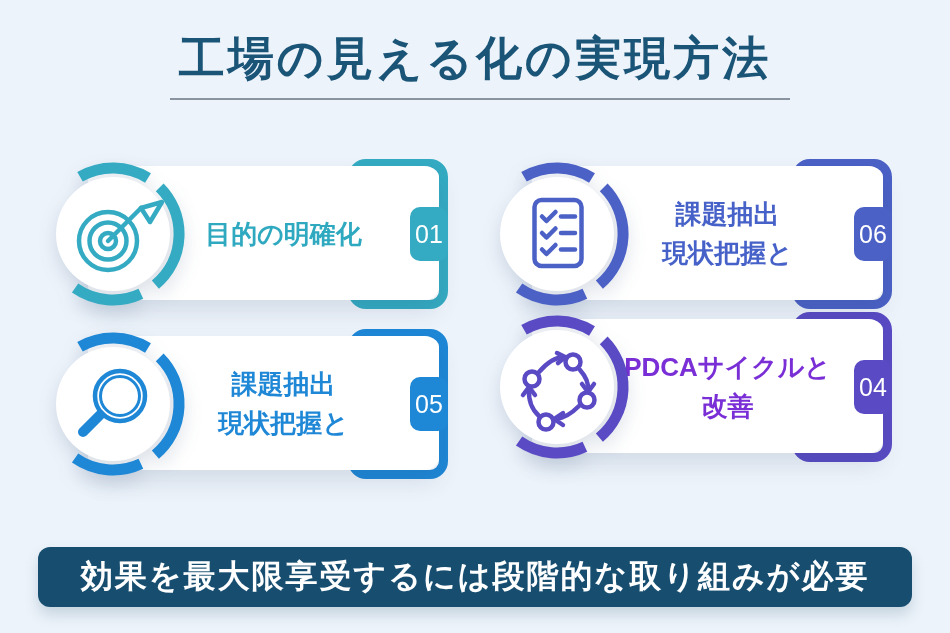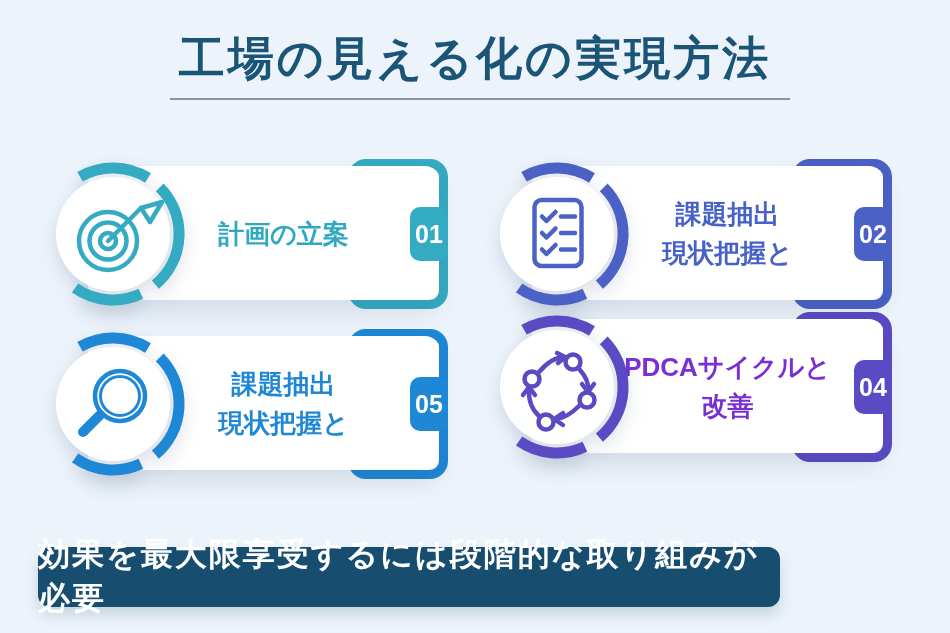--- a/index.html
+++ b/index.html
@@ -44,21 +44,21 @@
     box-shadow:0 12px 22px rgba(40,70,110,0.13);
     z-index:1;
   }
   .num-tab{
     position:absolute;right:0;top:48px;width:38px;height:54px;
     background:var(--accent);
     border-radius:10px;
     display:flex;align-items:center;justify-content:center;
     z-index:3;
   }
-  .num-tab span{color:#fff;font-size:25px;font-weight:bold;}
+  .num-tab span{color:#fff;font-size:25px;font-weight:normal;}
 
   .badge{
     position:absolute;left:-16px;top:0;width:150px;height:150px;z-index:3;
     filter:drop-shadow(0 8px 9px rgba(40,70,110,0.16));
   }
   .badge .ring{stroke:var(--accent);stroke-width:11;fill:none;}
   .badge .disc{fill:#ffffff;}
   .badge .ic{stroke:var(--accent);fill:none;stroke-width:4.5;stroke-linecap:round;stroke-linejoin:round;}
   .badge .ic-thick{stroke:var(--accent);fill:none;stroke-width:10;stroke-linecap:round;}
   .badge .ic-thin{stroke:var(--accent);fill:none;stroke-width:3;}
@@ -67,21 +67,21 @@
     position:absolute;left:120px;right:55px;top:0;height:100%;
     display:flex;flex-direction:column;justify-content:center;align-items:center;
     text-align:center;
     font-size:26px;font-weight:bold;line-height:1.5;
     color:var(--label-color,var(--accent));
     z-index:2;
   }
 
   
   .banner{
-    position:absolute;left:38px;top:547px;width:742px;height:60px;
+    position:absolute;left:38px;top:547px;width:874px;height:60px;
     background:var(--banner-bg,#174e70);
     border-radius:12px;
     display:flex;align-items:center;justify-content:center;
     box-shadow:0 8px 14px rgba(23,78,112,0.18);
   }
   .banner span{
     color:var(--banner-text,#ffffff);
     font-size:32px;font-weight:bold;letter-spacing:2px;
   }
 </style>
@@ -103,21 +103,21 @@
       <circle class="disc" cx="75" cy="75" r="57"></circle>
       <g>
         <circle class="ic" cx="70" cy="82" r="29"></circle>
         <circle class="ic" cx="70" cy="82" r="18.5"></circle>
         <circle class="ic" cx="70" cy="82" r="8"></circle>
         <path class="ic" d="M 70 82 L 103 49"></path>
         <path class="ic" d="M 103 49 L 124 43 L 112 63 Z"></path>
       </g>
     </svg>
     <div class="label">
-      <span>計画の立案</span>
+      <span>目的の明確化</span>
       <span></span>
     </div>
     <div class="num-tab">
       <span>01</span>
     </div>
   </div>
 
   <div class="card pos-3" style="--accent: #4b61c6; --label-color: #4661c8;">
     <div class="bracket"></div>
     <div class="white-card"></div>
@@ -134,21 +134,21 @@
         <path class="ic" d="M 79 74 L 93 74"></path>
         <path class="ic" d="M 60 90.5 L 64.5 95 L 73.5 86"></path>
         <path class="ic" d="M 79 90.5 L 93 90.5"></path>
       </g>
     </svg>
     <div class="label">
       <span>課題抽出</span>
       <span>現状把握と</span>
     </div>
     <div class="num-tab">
-      <span>02</span>
+      <span>06</span>
     </div>
   </div>
 
   <div class="card pos-2" style="--accent: #1e87d6; --label-color: #1e87d6;">
     <div class="bracket"></div>
     <div class="white-card"></div>
     <svg class="badge" viewBox="0 0 150 150">
       <path class="ring" d="M 42 17.8 A 66 66 0 0 1 110 19"></path>
       <path class="ring" d="M 121.7 28.3 A 66 66 0 0 1 117.4 125.6"></path>
       <path class="ring" d="M 102.9 134.8 A 66 66 0 0 1 37.1 129.1"></path>

